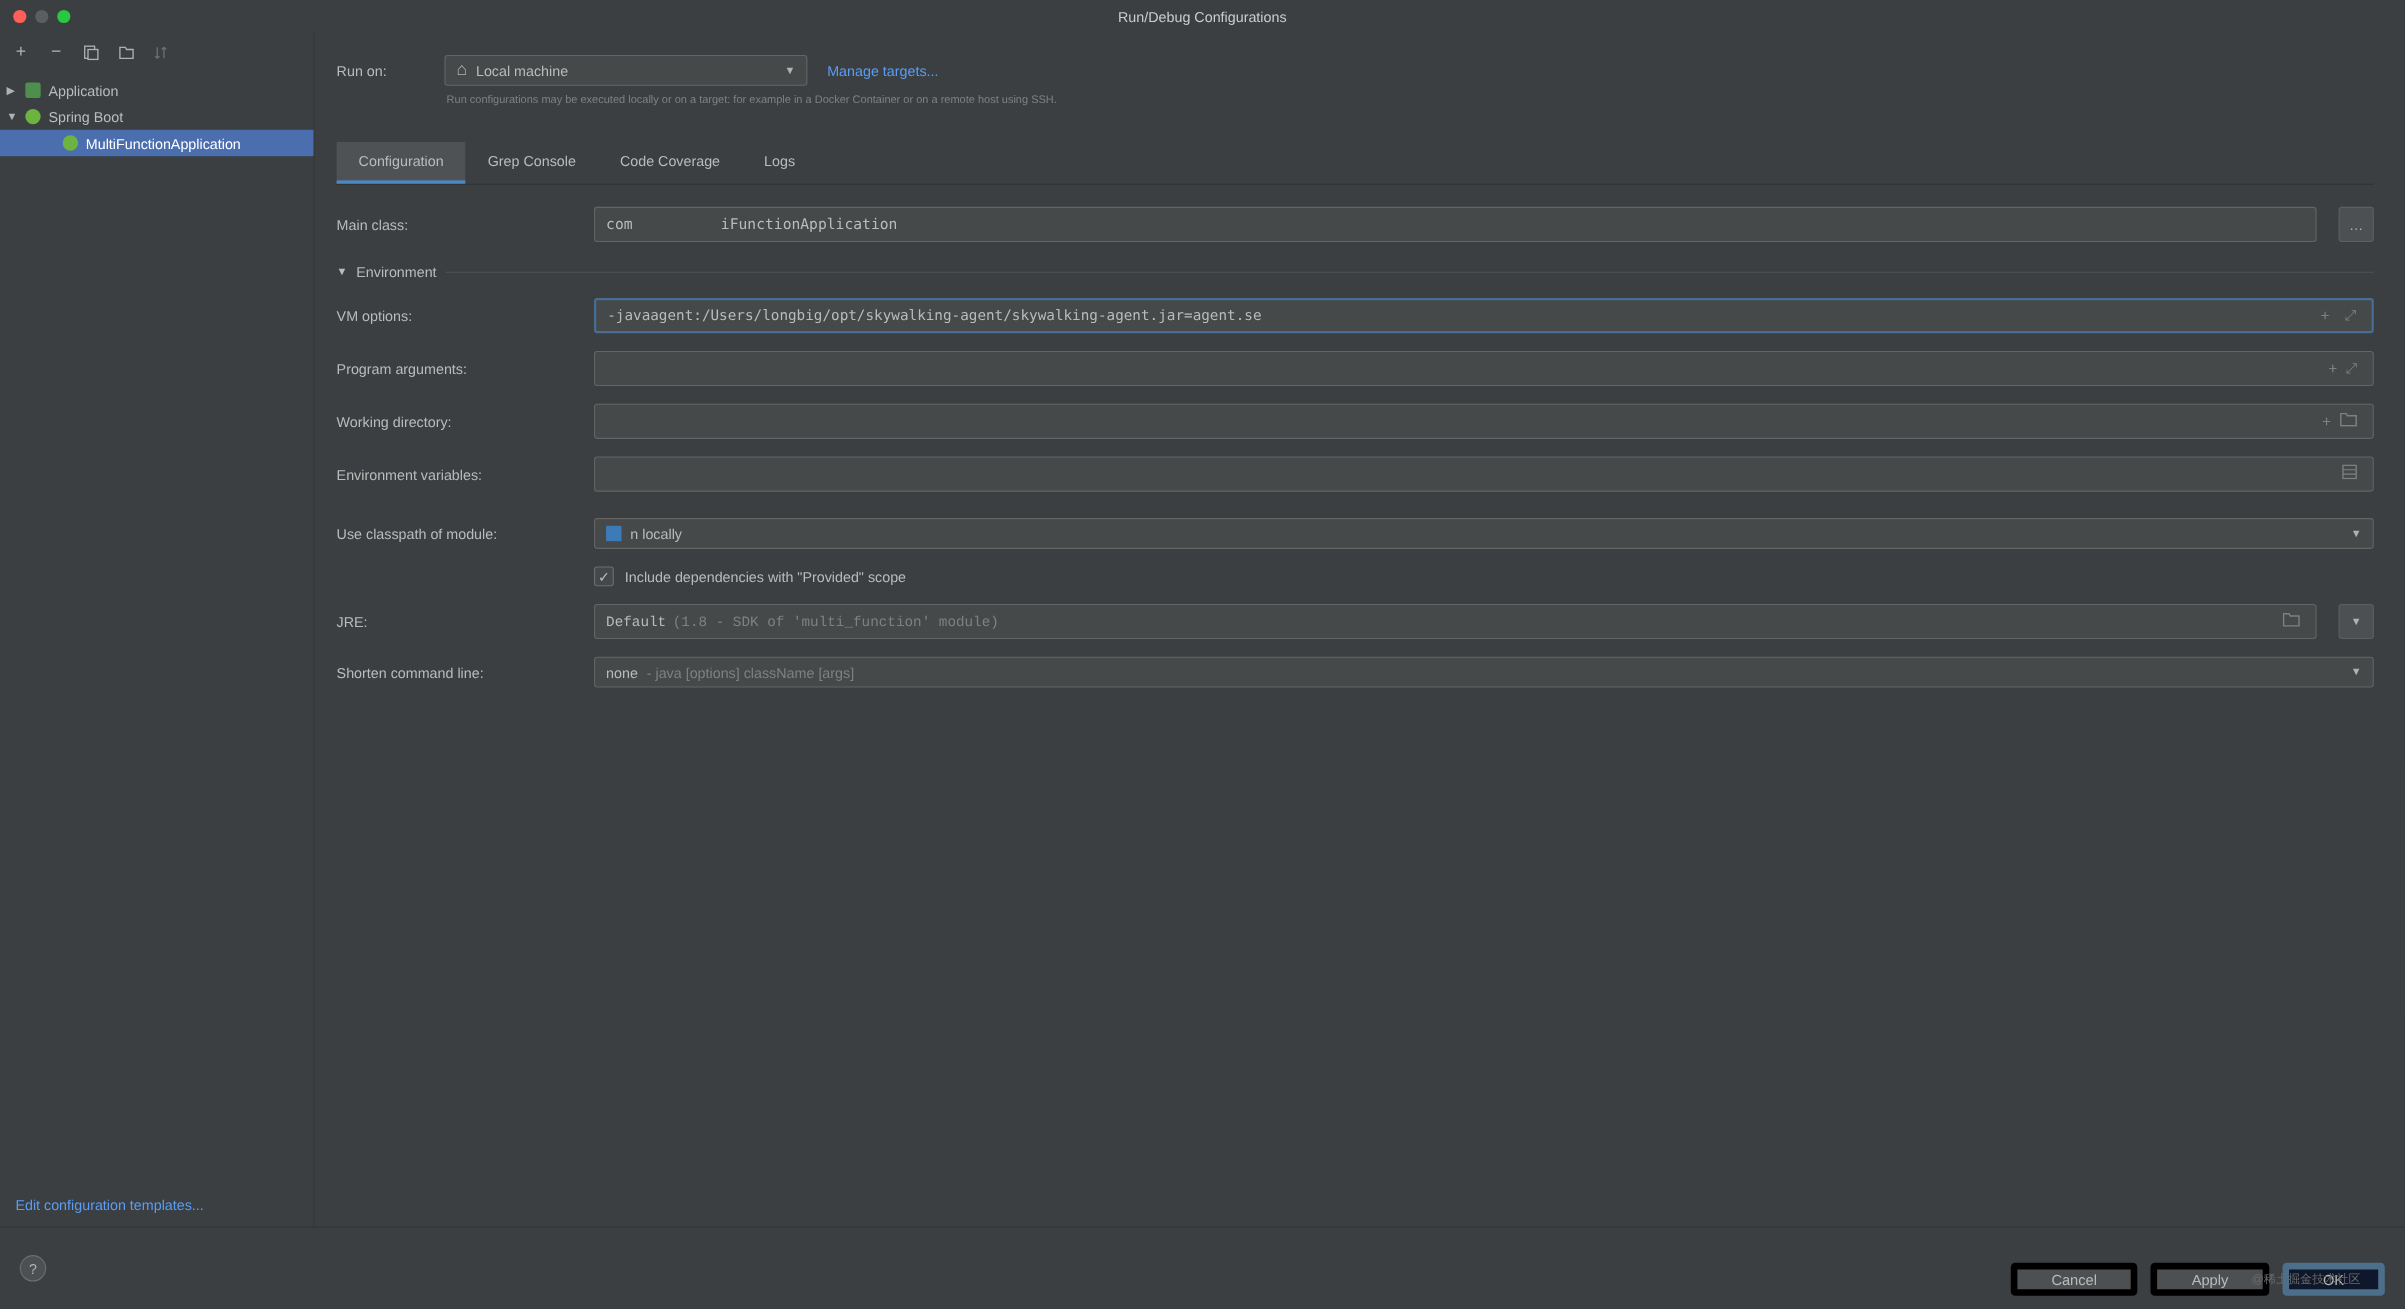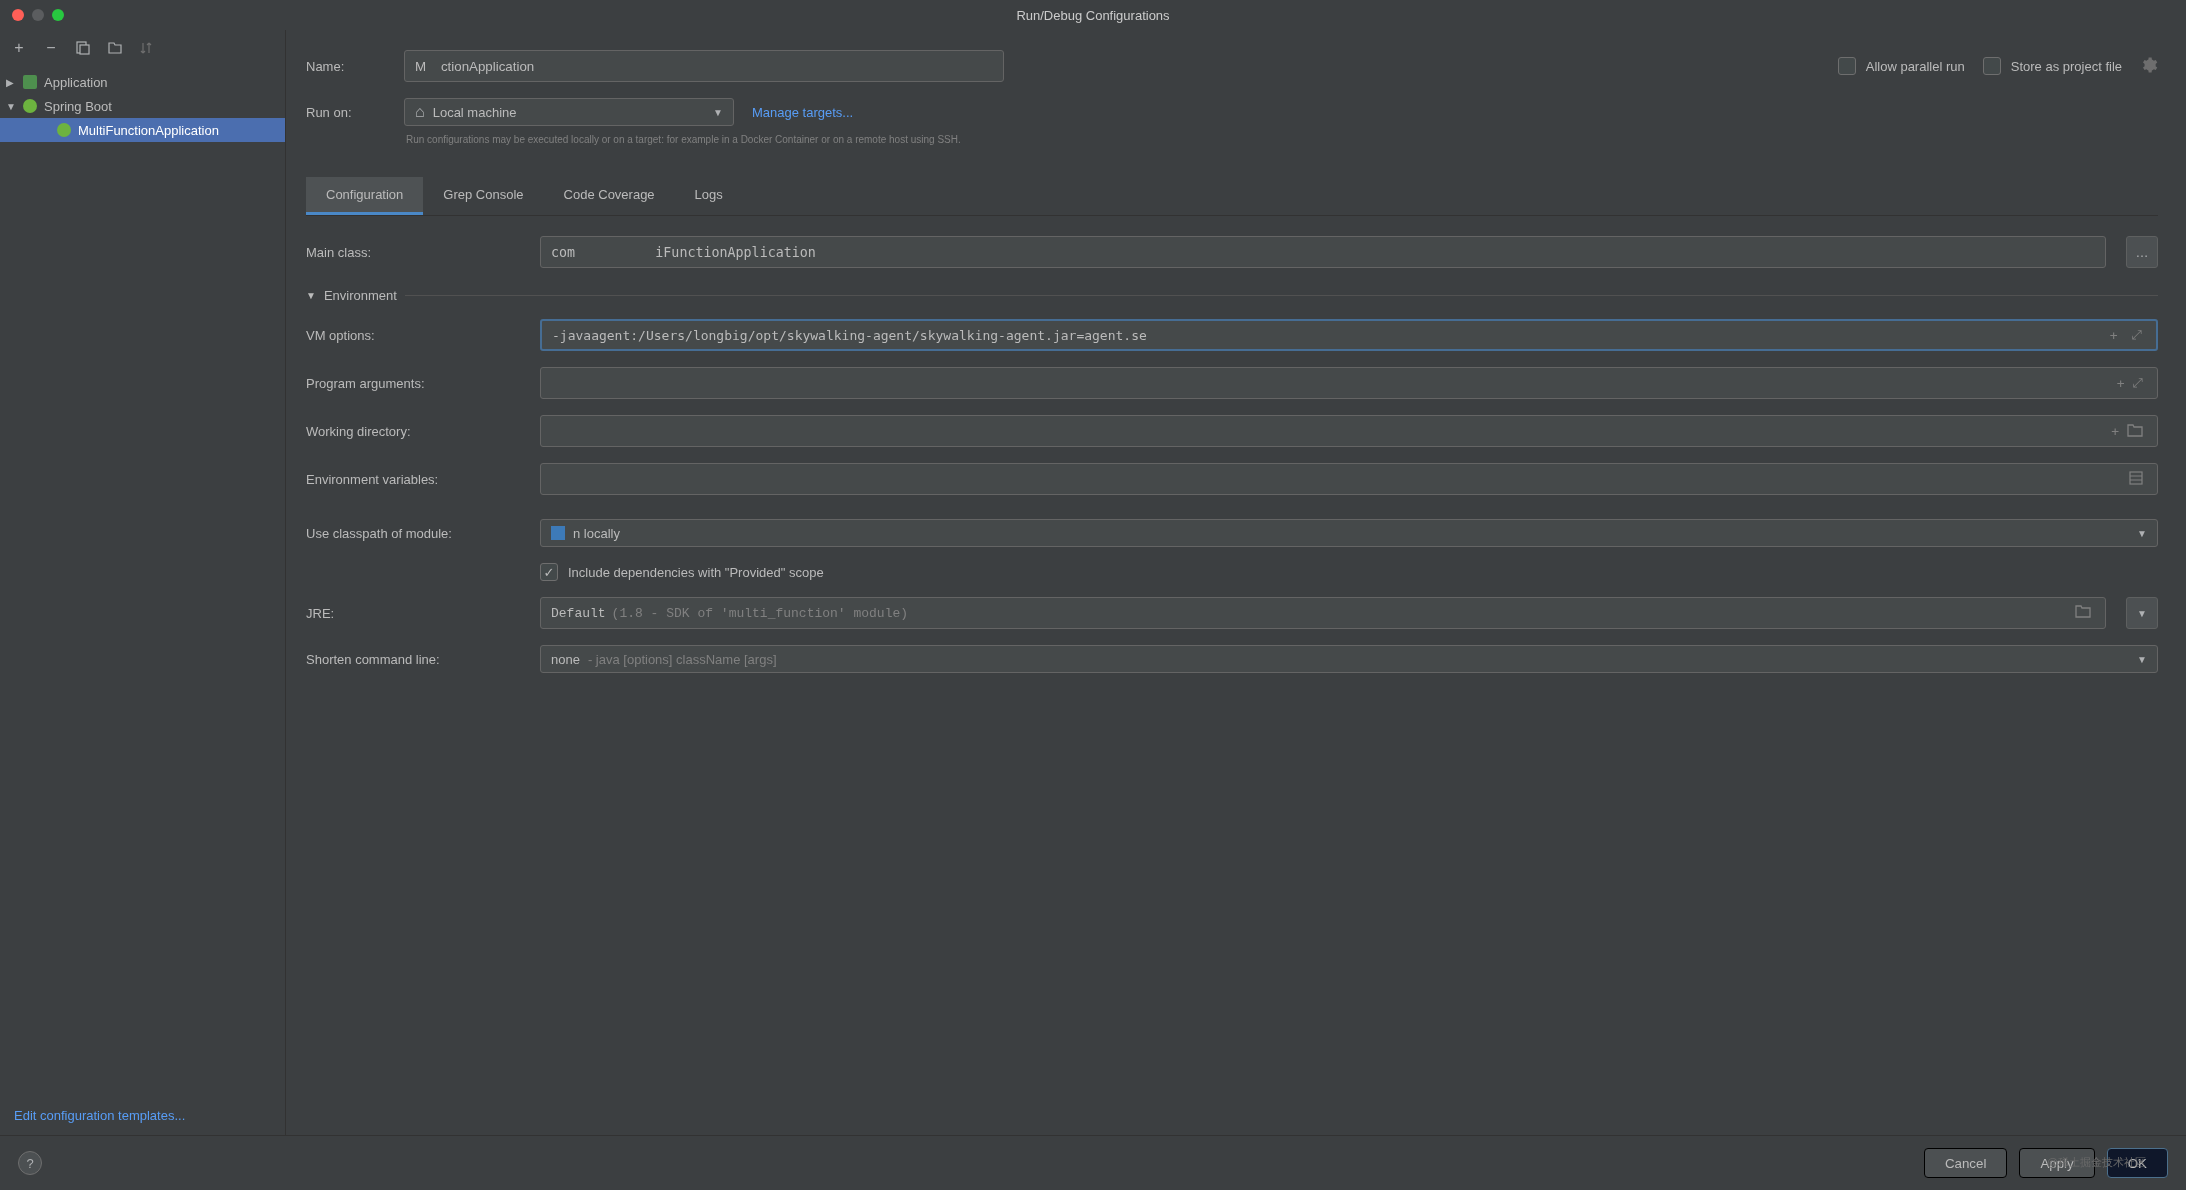--- a/index.html
+++ b/index.html
@@ -275,26 +275,27 @@
   background: #4c5052;
   color: #afb1b3;
   display: flex;
   align-items: center;
   justify-content: center;
   cursor: pointer;
 }
 .footer-spacer { flex: 1; }
 .btn {
   height: 30px;
-  padding: 0 20px;
+  padding: 0 31px;
   background: #4c5052;
-  border: 1px solid #000000;
+  border: 6px solid #000000;
   border-radius: 4px;
   color: #bbbbbb;
   cursor: pointer;
+  margin-top: 20px;
 }
 .btn.primary {
   background: #0f172a;
   border-color: #4c708c;
   color: #bbbbbb;
 }
 .gear-icon {
   color: #6e6e6e;
 }
 .watermark {
@@ -366,38 +367,20 @@
             </span>
           <span class="tree-label">MultiFunctionApplication</span>
         </div>
       </div>
       <div class="sidebar-footer">
         <span class="edit-templates">Edit configuration templates...</span>
       </div>
     </div>
 
     <div class="content">
-      <div class="row">
-        <span class="label">Name:</span>
-        <input class="text-input name-input" value="M    ctionApplication" style="">
-        <div style="flex:1"></div>
-        <label class="checkbox-wrap">
-          <span class="checkbox"></span>
-          <span>Allow parallel run</span>
-        </label>
-        <label class="checkbox-wrap">
-          <span class="checkbox"></span>
-          <span>Store as project file</span>
-        </label>
-        <span class="gear-icon">
-          <svg width="18" height="18" viewBox="0 0 24 24">
-              <path fill="#6e6e6e" d="M12 8a4 4 0 100 8 4 4 0 000-8zm8.94 4a7.93 7.93 0 00-.14-1.5l2.2-1.72-2-3.46-2.6 1a7.93 7.93 0 00-2.6-1.5L15.5 2h-4l-.3 2.82a7.93 7.93 0 00-2.6 1.5l-2.6-1-2 3.46 2.2 1.72A7.93 7.93 0 006.06 12c0 .5.05 1 .14 1.5L4 15.22l2 3.46 2.6-1a7.93 7.93 0 002.6 1.5L11.5 22h4l.3-2.82a7.93 7.93 0 002.6-1.5l2.6 1 2-3.46-2.2-1.72c.09-.5.14-1 .14-1.5z"></path>
-            </svg>
-        </span>
-      </div>
 
       <div class="row">
         <span class="label">Run on:</span>
         <div class="dropdown" style="width:330px">
           <span class="home-icon"></span>
           <span>Local machine</span>
           <span class="dropdown-arrow">▼</span>
         </div>
         <span class="link">Manage targets...</span>
       </div>

